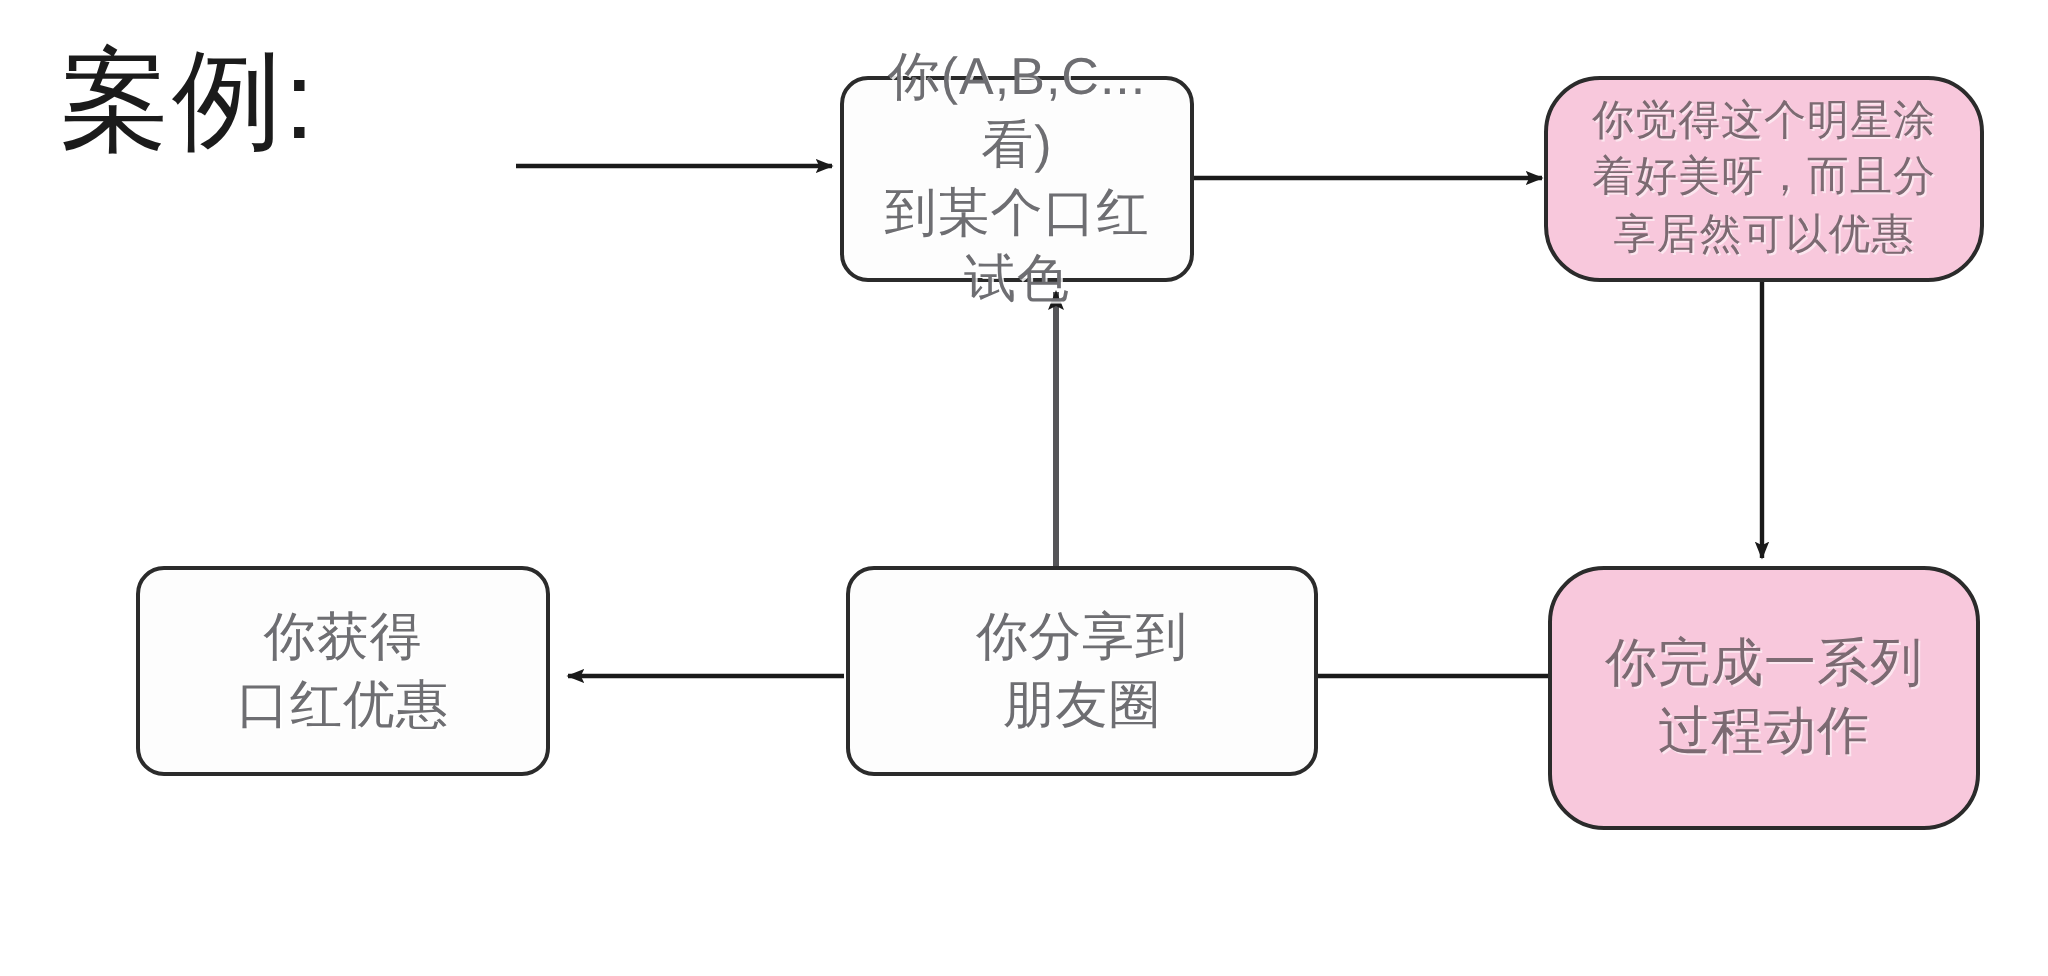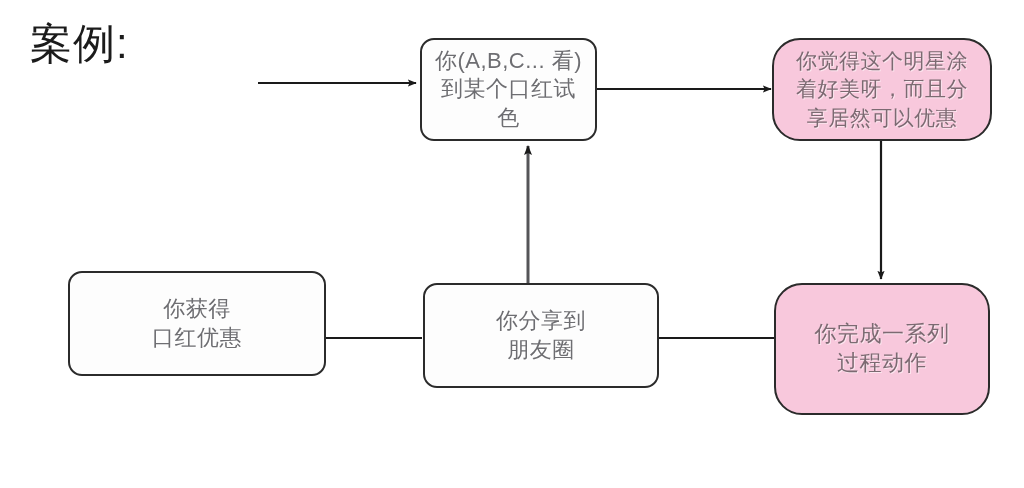--- a/index.html
+++ b/index.html
@@ -16,21 +16,21 @@
     height: 488px;
     background: #ffffff;
     overflow: hidden;
   }
 
   
   .title {
     position: absolute;
     left: 30px;
     top: 22px;
-    font-size: 42px;
+    font-size: 55px;
     line-height: 1.05;
     color: #1b1b1b;
     letter-spacing: 1px;
     white-space: pre;
   }
 
   
   .node {
     position: absolute;
     box-sizing: border-box;
@@ -38,21 +38,21 @@
     border-radius: 14px;
     display: flex;
     align-items: center;
     justify-content: center;
     text-align: center;
     padding: 4px 8px;
   }
   .node .node-text {
     display: block;
     white-space: pre-line;
-    font-size: 22px;
+    font-size: 26px;
     line-height: 1.30;
     letter-spacing: 0.5px;
     color: #6f6f73;
     text-shadow: 1px 1px 0 rgba(255,255,255,0.85);
   }
   .node.plain {
     background: #fdfdfd;
   }
   .node.plain .node-text {
     color: #6e6e72;
@@ -125,18 +125,18 @@
   <div class="node highlight" style="left:774px; top:283px; width:216px; height:132px;">
     <span class="node-text">你完成一系列
 过程动作</span>
   </div>
 
   <div class="node plain" style="left:423px; top:283px; width:236px; height:105px;">
     <span class="node-text">你分享到
 朋友圈</span>
   </div>
 
-  <div class="node plain" style="left:68px; top:271px; width:258px; height:105px;">
+  <div class="node plain" style="left:68px; top:283px; width:207px; height:105px;">
     <span class="node-text">你获得
 口红优惠</span>
   </div>
 
 </div>
 
 </body></html>

